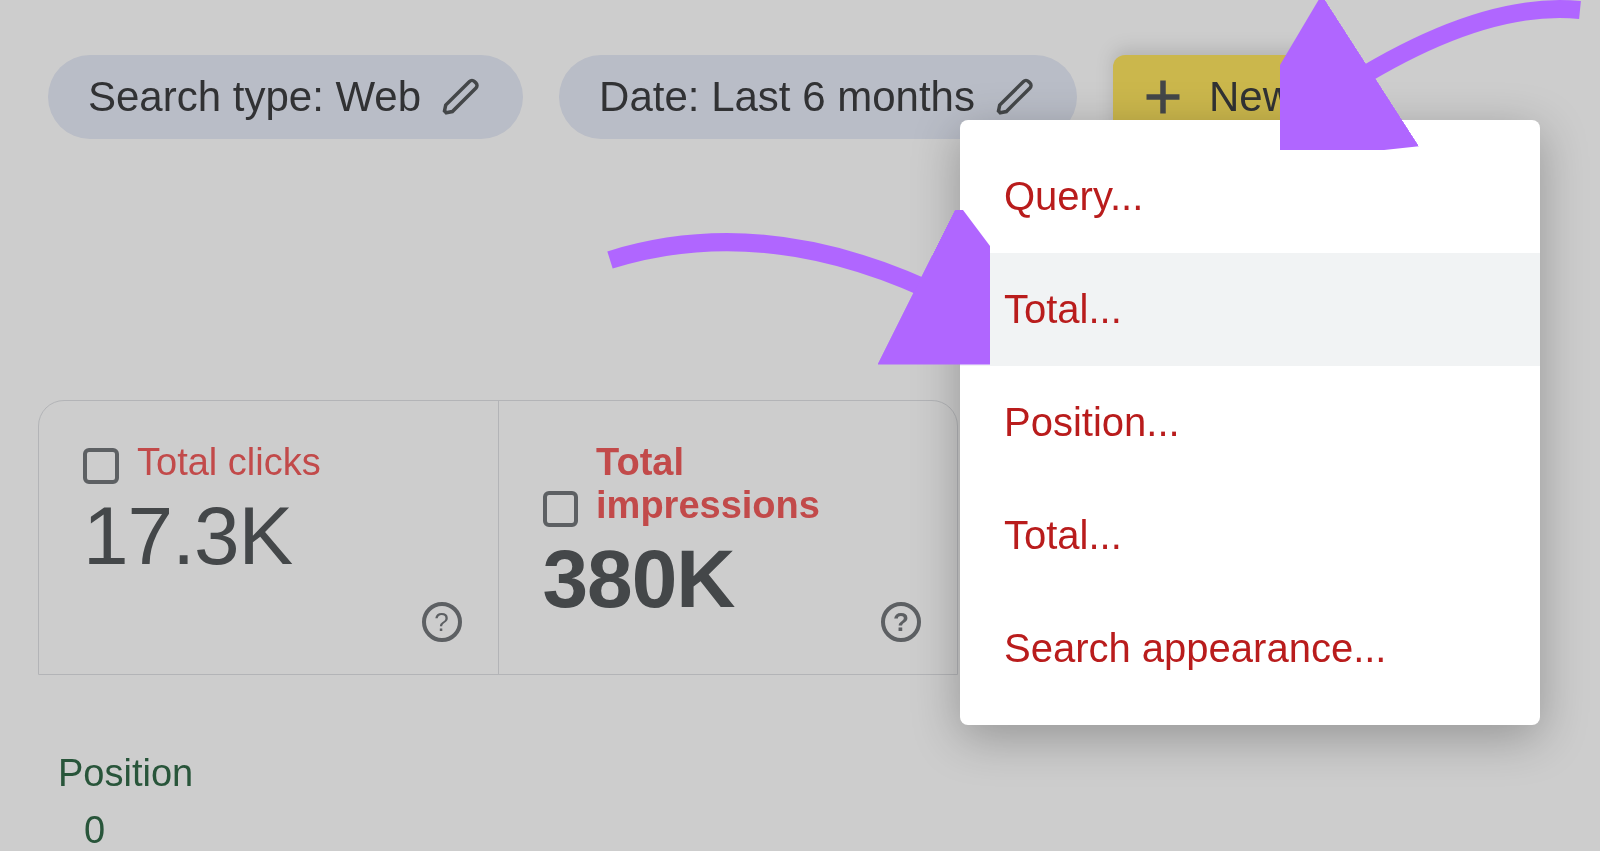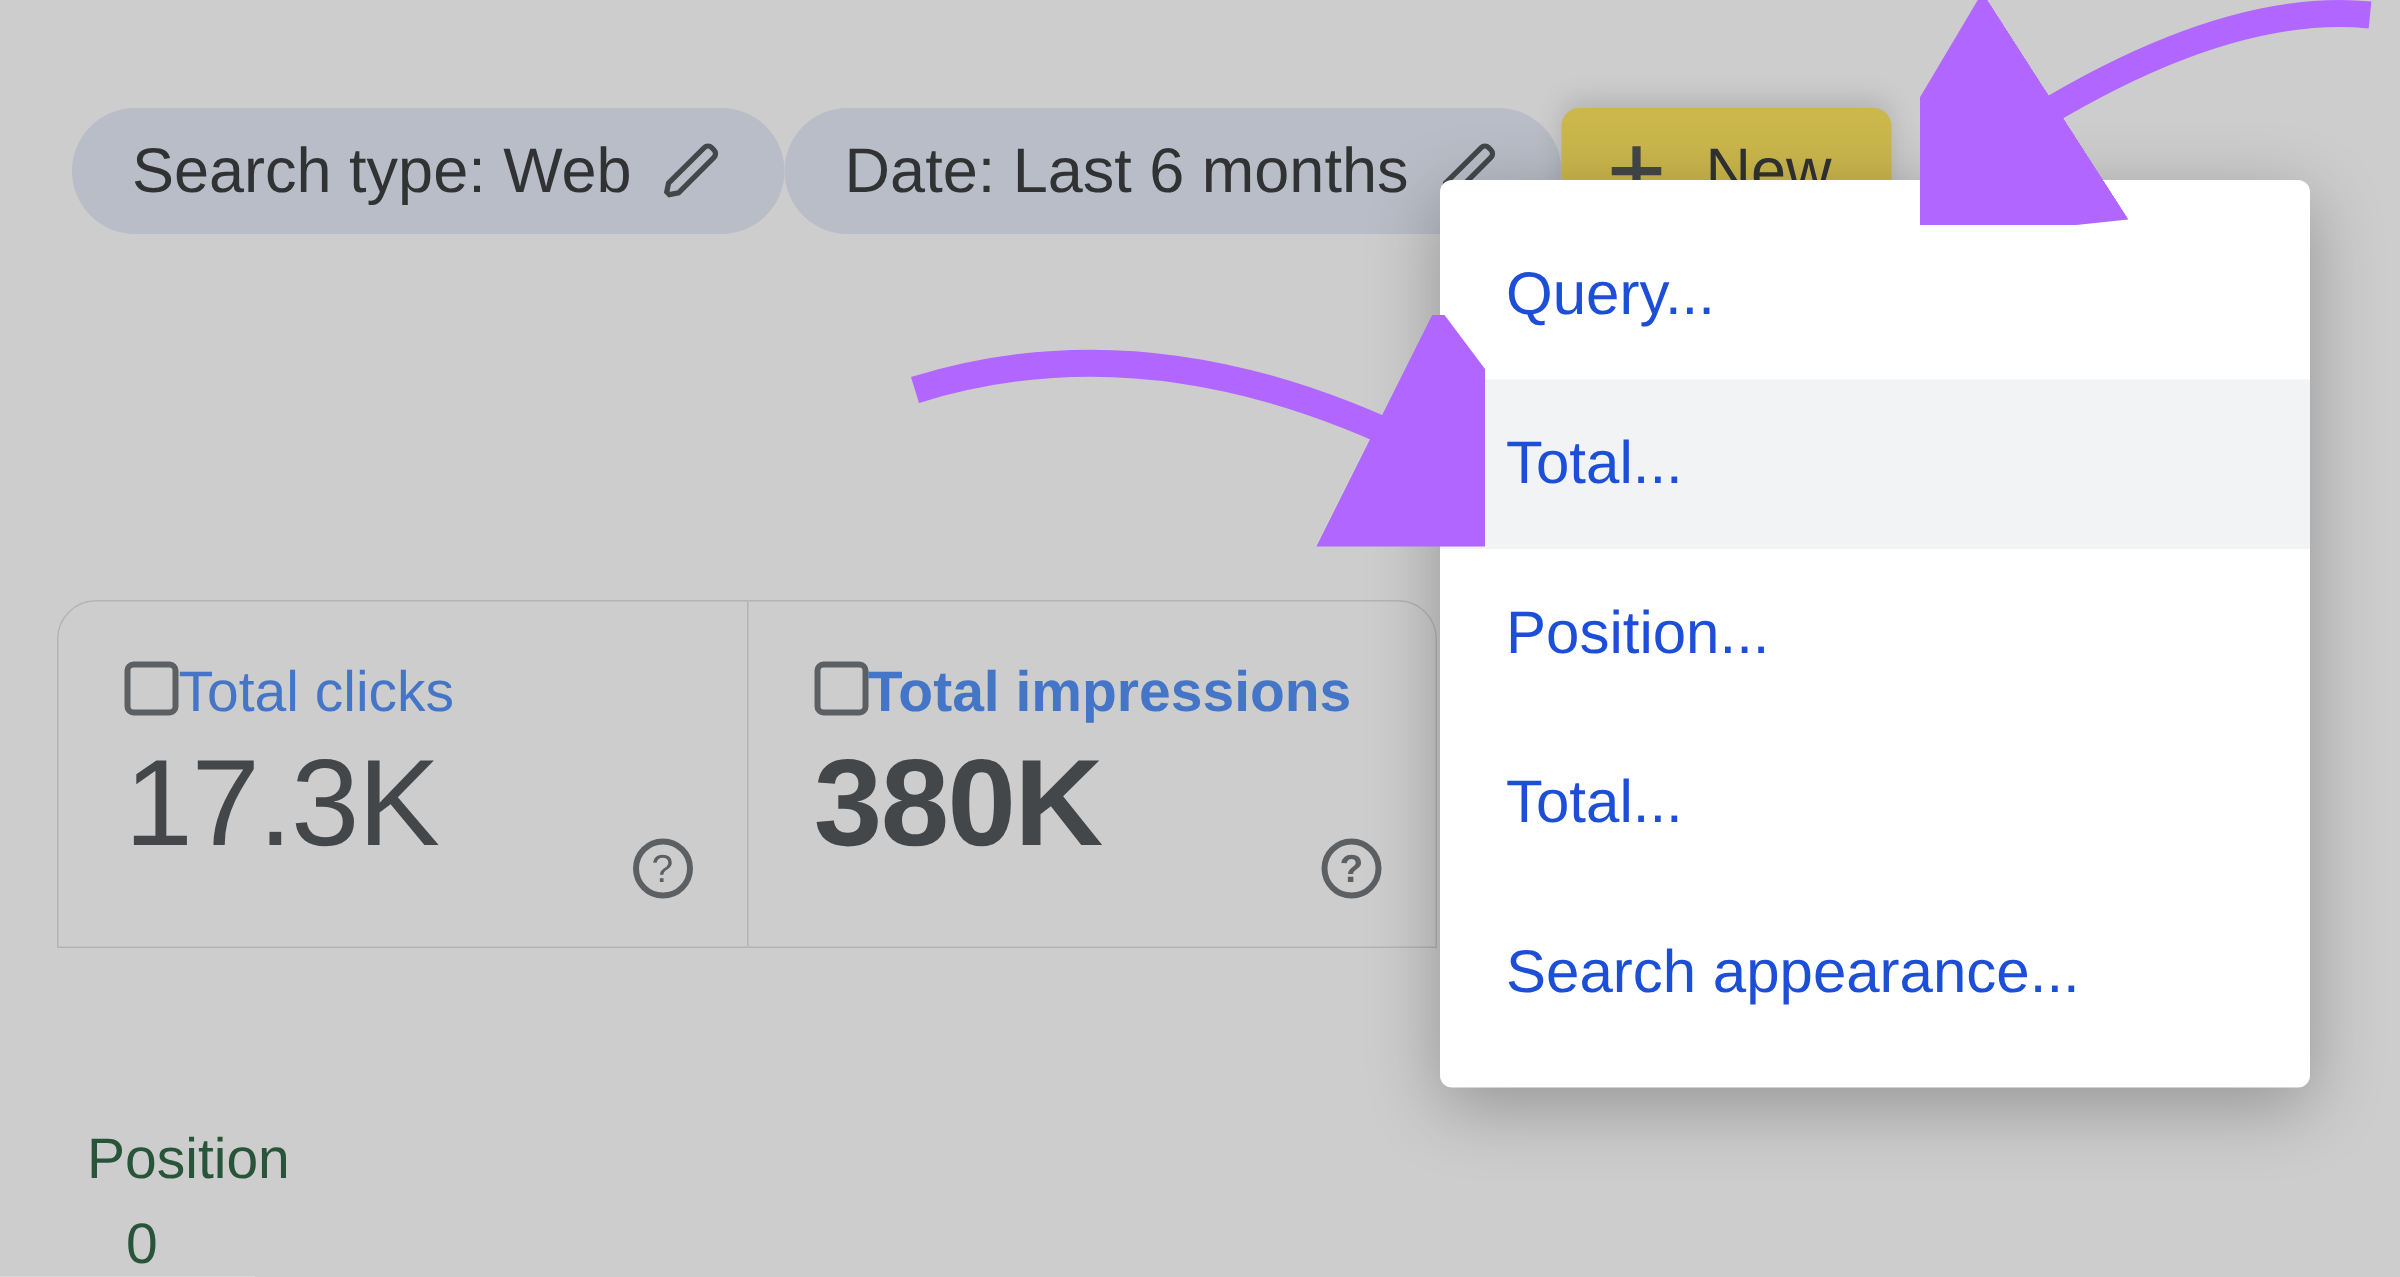--- a/index.html
+++ b/index.html
@@ -16,23 +16,24 @@
     left: 0; top: 0; right: 0; bottom: 0;
     background: rgba(90,90,90,0.30);
     pointer-events: none;
     z-index: 5;
   }
 
   
   .filters {
     position: absolute;
     left: 48px;
-    top: 72px;
+    top: 55px;
     display: flex;
     align-items: flex-start;
+    gap: 36px;
     z-index: 1;
   }
   .chip {
     display: inline-flex;
     align-items: center;
     gap: 20px;
     background: #e3e8f6;
     border-radius: 999px;
     padding: 18px 40px 18px 40px;
     font-size: 42px;
@@ -67,21 +68,21 @@
     top: 120px;
     width: 580px;
     background: #fff;
     border-radius: 8px;
     box-shadow: 0 12px 48px rgba(0,0,0,0.28);
     padding: 20px 0;
     z-index: 10;
   }
   .menu-item {
     font-size: 40px;
-    color: #1d4ed8;
+    color: #b91c1c;
     padding: 34px 44px;
     cursor: pointer;
   }
   .menu-item.hover {
     background: #f1f3f4;
   }
 
   
   .cards {
     position: absolute;
@@ -96,23 +97,24 @@
   }
   .card {
     flex: 1;
     padding: 40px 44px 48px 44px;
     border-right: 1px solid #dadce0;
     position: relative;
   }
   .card:last-child { border-right: none; font-weight: bold; }
   .card-head {
     display: flex;
-    align-items: flex-start;
+    align-items: flex-end;
+    gap: 18px;
     font-size: 38px;
-    color: #3b82f6;
+    color: #ef4444;
   }
   .chk {
     width: 36px; height: 36px;
     border: 4px solid #5f6368;
     border-radius: 6px;
   }
   .card-value {
     font-size: 82px;
     color: #3c4043;
     margin-top: 5px;

